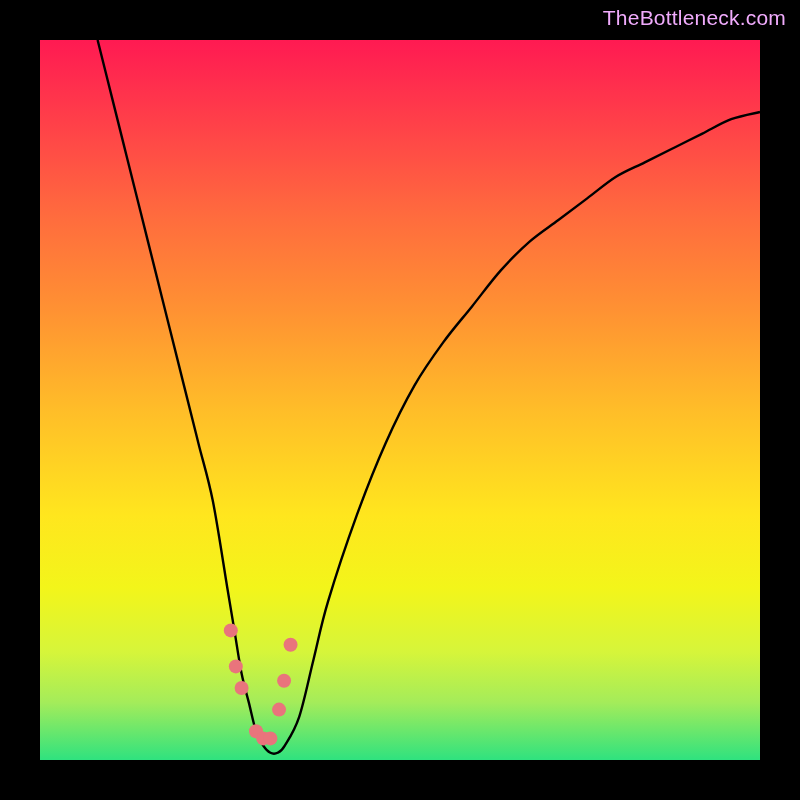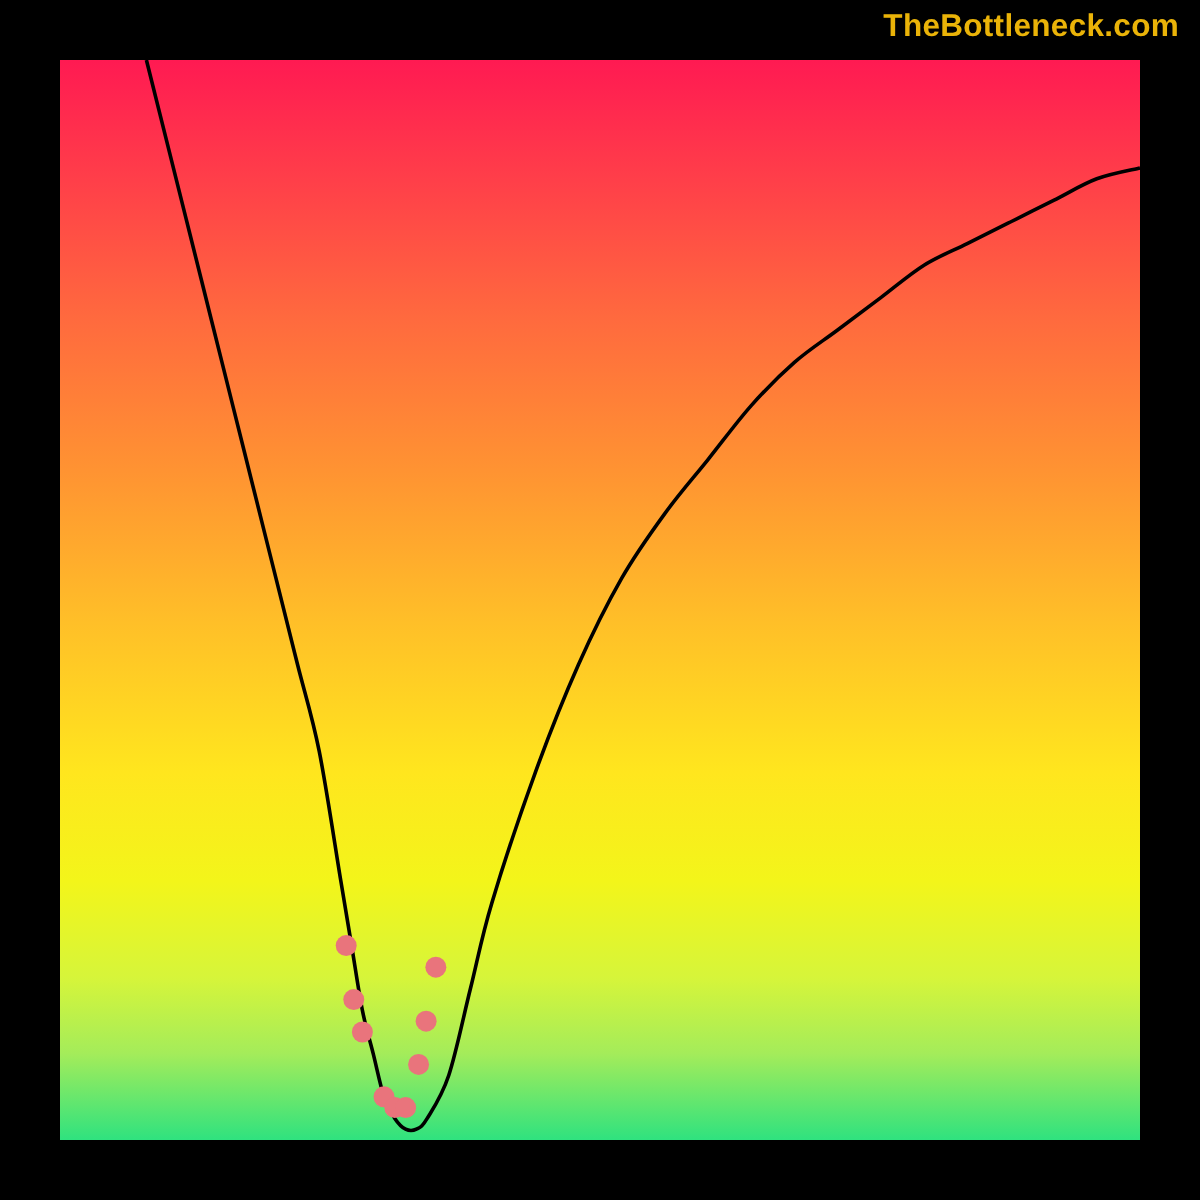--- a/index.html
+++ b/index.html
@@ -36,23 +36,23 @@
       #f3f51a 76%,
       #d6f53a 85%,
       #a4ec5a 92%,
       #2fe27f 100%
     );
   }
   .watermark {
     position: absolute;
     top: 6px;
     right: 14px;
-    color: #eab308;
+    color: #f0abfc;
     font-size: 21px;
-    font-weight: 700;
+    font-weight: 400;
     letter-spacing: 0.2px;
     user-select: none;
     margin-left: 20px;
   }
   svg.curve {
     position: absolute;
     left: 0;
     top: 0;
     width: 720px;
     height: 720px;

